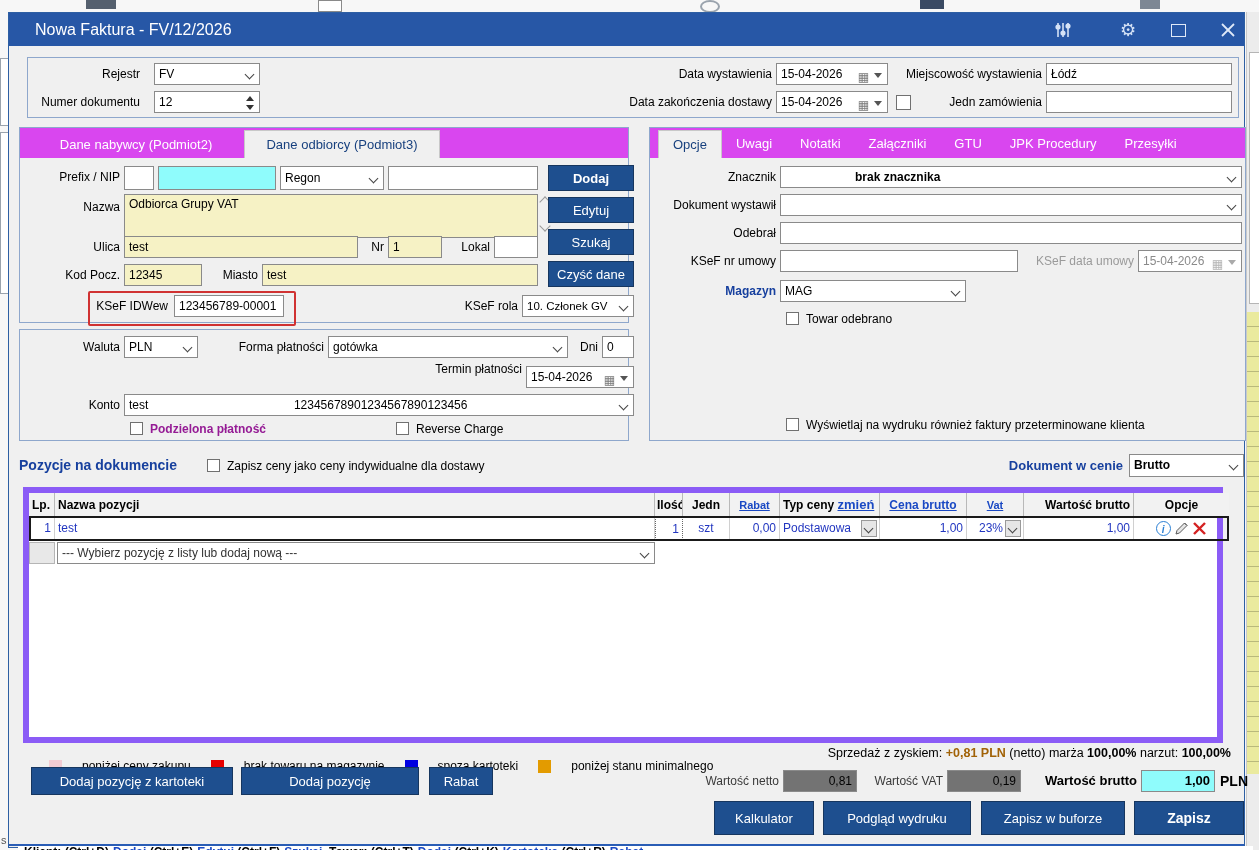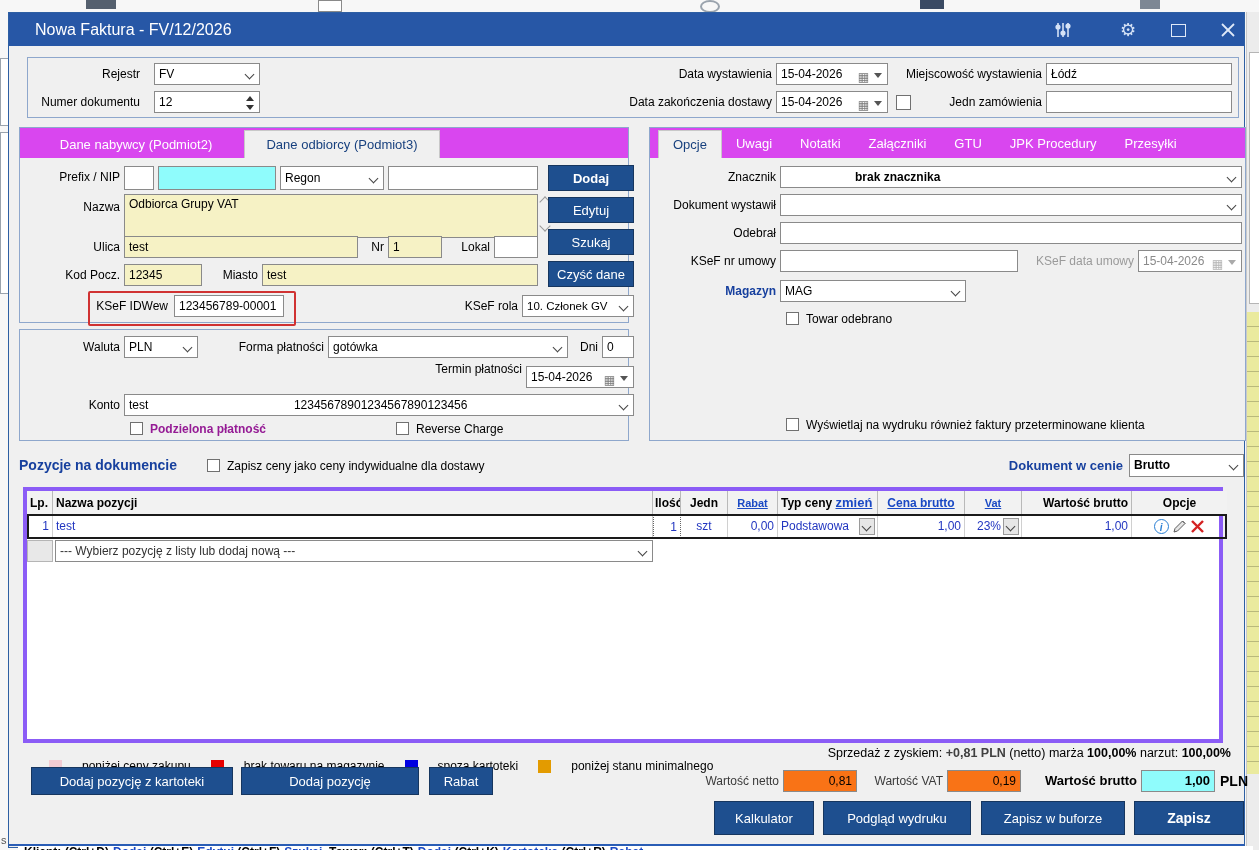--- a/index.html
+++ b/index.html
@@ -10,21 +10,21 @@
   #win{position:absolute;left:8px;top:12px;width:1237px;height:836px;background:#f0f0f0;border:1px solid #2e5fa3;box-sizing:border-box;}
   #titlebar{position:absolute;left:0;top:0;width:100%;height:33px;background:#2757a6;display:flex;align-items:center;}
   #titlebar .title{color:#fff;font-size:16px;margin-left:26px;}
   .tb-ico{position:absolute;top:6px;width:22px;height:22px;display:flex;align-items:center;justify-content:center;color:#d5e2f6;}
   
   .lbl{position:absolute;font-size:12px;color:#000;text-align:right;height:22px;line-height:22px;white-space:nowrap;}
   .lbl-l{text-align:left;}
   .inp{position:absolute;background:#fff;border:1px solid #8a8a8a;box-sizing:border-box;font-size:12px;line-height:20px;padding:0 4px;color:#000;white-space:nowrap;overflow:hidden;}
   .yellow{background:#f6f2c5;}
   .cyan{background:#8ffcfc;}
-  .gray{background:#f97316;}
+  .gray{background:#737373;}
   .disabled{background:#f0f0f0;color:#8a8a8a;}
   .combo{position:absolute;background:#fff;border:1px solid #8a8a8a;box-sizing:border-box;font-size:12px;line-height:20px;padding:0 20px 0 4px;white-space:nowrap;overflow:hidden;}
   .chev{position:absolute;right:6px;top:7px;width:6px;height:6px;border-right:1.6px solid #444;border-bottom:1.6px solid #444;transform:rotate(45deg);}
   .btn-navy{position:absolute;background:#1e4f8f;color:#fff;font-size:13px;display:flex;align-items:center;justify-content:center;border:1px solid #16365f;box-sizing:border-box;cursor:pointer;}
   .cb{position:absolute;width:13px;height:13px;background:#fff;border:1px solid #707070;box-sizing:border-box;}
   .panel{position:absolute;border:1px solid #8ea7cc;background:#f0f0f0;box-sizing:border-box;}
   .phead{position:absolute;left:0;top:0;right:0;height:30px;background:#d946ef;}
   .tab{position:absolute;top:2px;height:28px;display:flex;align-items:center;justify-content:center;font-size:13px;box-sizing:border-box;cursor:pointer;}
   .tab.on{background:#f0f0f0;color:#17407e;border:1px solid #c8c8c8;border-bottom:none;}
   .tab.off{color:#fff;}
@@ -232,21 +232,21 @@
       <div class="cb" style="left:136px;top:290px;"></div>
       <div class="lbl lbl-l" style="left:156px;top:286px;width:420px;">Wyświetlaj na wydruku również faktury przeterminowane klienta</div>
     </div>
 
     <div class="abs" style="left:10px;top:444px;font-size:14px;font-weight:bold;color:#17409e;">Pozycje na dokumencie</div>
     <div class="cb" style="left:198px;top:446px;"></div>
     <div class="lbl lbl-l" style="left:218px;top:442px;width:330px;">Zapisz ceny jako ceny indywidualne dla dostawy</div>
     <div class="lbl" style="left:988px;top:442px;width:126px;font-weight:bold;color:#17409e;font-size:13px;">Dokument w cenie</div>
     <div class="combo" style="left:1120px;top:441px;width:115px;height:23px;font-weight:bold;line-height:21px;"><span>Brutto</span><span class="chev"></span></div>
 
-    <div class="abs" style="left:14px;top:474px;width:1200px;height:256px;background:#fff;border:4px solid #8b5cf6;box-sizing:border-box;">
+    <div class="abs" style="left:14px;top:474px;width:1200px;height:256px;background:#fff;border:6px solid #8b5cf6;box-sizing:border-box;">
       <div class="thead-bg"></div>
       <div class="th" style="left:0;width:26px;">Lp.</div>
       <div class="th" style="left:26px;width:600px;">Nazwa pozycji</div>
       <div class="th" style="left:626px;width:28px;text-align:right;padding:0 2px;">Ilość</div>
       <div class="th" style="left:654px;width:47px;text-align:center;">Jedn</div>
       <div class="th link" style="left:701px;width:50px;text-align:center;font-size:11px;">Rabat</div>
       <div class="th" style="left:751px;width:100px;">
         <span>Typ ceny</span>
         <span class="link" style="font-size:13px;">zmień</span>
       </div>
@@ -296,21 +296,21 @@
     <div class="legend">
       <span class="sw sw0"></span>
         <span>poniżej ceny zakupu</span>
       <span class="sw sw1"></span>
         <span>brak towaru na magazynie</span>
       <span class="sw sw2"></span>
         <span>spoza kartoteki</span>
       <span class="sw sw3"></span>
         <span>poniżej stanu minimalnego</span>
     </div>
-    <div id="profit" style="top:733px;right:13px;"><span>Sprzedaż z zyskiem: </span><span style="color:#404040;font-weight:bold;">+0,81 PLN</span><span> (netto) marża </span><span style="font-weight:bold;">100,00%</span><span> narzut: </span><span style="font-weight:bold;">100,00%</span></div>
+    <div id="profit" style="top:733px;right:13px;"><span>Sprzedaż z zyskiem: </span><span style="color:#a16207;font-weight:bold;">+0,81 PLN</span><span> (netto) marża </span><span style="font-weight:bold;">100,00%</span><span> narzut: </span><span style="font-weight:bold;">100,00%</span></div>
 
     <div class="btn-navy" style="left:22px;top:754px;width:202px;height:28px;">Dodaj pozycję z kartoteki</div>
     <div class="btn-navy" style="left:232px;top:754px;width:178px;height:28px;">Dodaj pozycję</div>
     <div class="btn-navy" style="left:420px;top:754px;width:64px;height:28px;">Rabat</div>
 
     <div class="lbl" style="left:680px;top:757px;width:90px;color:#3a3a3a;">Wartość netto</div>
     <div class="inp gray" style="left:774px;top:757px;width:74px;height:22px;text-align:right;">0,81</div>
     <div class="lbl" style="left:848px;top:757px;width:86px;color:#3a3a3a;">Wartość VAT</div>
     <div class="inp gray" style="left:938px;top:757px;width:74px;height:22px;text-align:right;">0,19</div>
     <div class="lbl" style="left:1022px;top:757px;width:106px;font-weight:bold;font-size:13px;">Wartość brutto</div>

